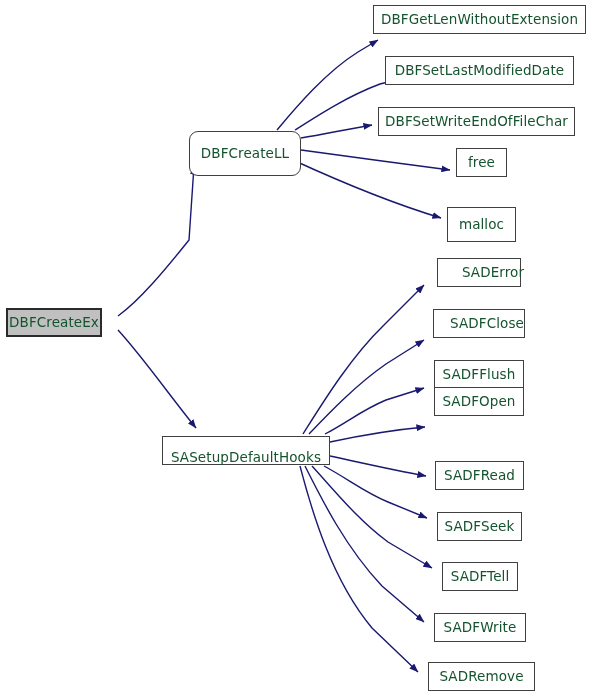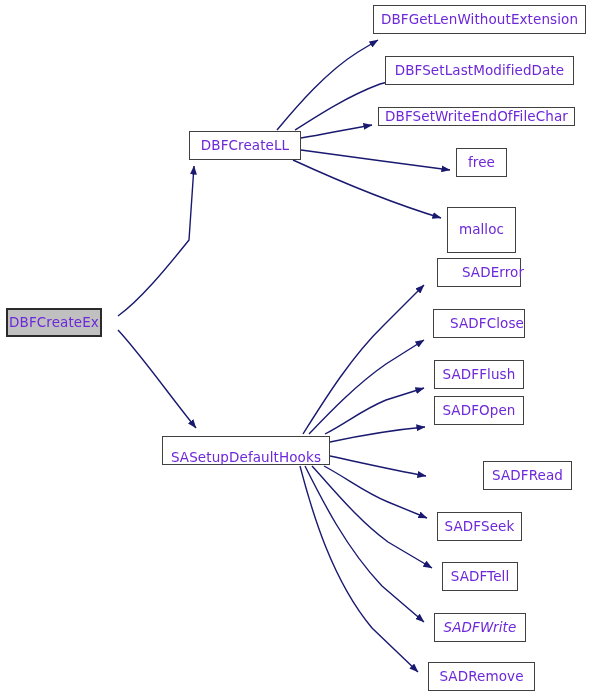--- a/index.html
+++ b/index.html
@@ -25,21 +25,21 @@
     pointer-events: none;
   }
   .node {
     position: absolute;
     box-sizing: border-box;
     display: flex;
     align-items: center;
     justify-content: center;
     background: #ffffff;
     border: 1px solid #404040;
-    color: #6d28d9;
+    color: #14532d;
     font-size: 13.5px;
     line-height: 1;
     white-space: nowrap;
     letter-spacing: 0.1px;
   }
   .node .node-label {
     display: block;
     transform: translateY(-0.5px);
   }
   .node.root {
@@ -76,63 +76,63 @@
         <path d="M 312,466 C 334,490 358,520 388,542 L 432,568" fill="none" stroke="#191970" stroke-width="1.4" marker-end="url(#arrowhead)"></path>
         <path d="M 305,466 C 322,500 346,548 382,586 L 424,622" fill="none" stroke="#191970" stroke-width="1.4" marker-end="url(#arrowhead)"></path>
         <path d="M 300,466 C 312,512 332,580 372,628 L 418,672" fill="none" stroke="#191970" stroke-width="1.4" marker-end="url(#arrowhead)"></path>
       </g>
   </svg>
 
   <div id="nodes">
       <div class="node root" style="left: 6px; top: 308px; width: 96px; height: 29px;">
         <span class="node-label">DBFCreateEx</span>
       </div>
-      <div class="node" style="left: 189px; top: 131px; width: 112px; height: 29px;">
+      <div class="node" style="left: 189px; top: 131px; width: 112px; height: 45px; border-radius: 9px;">
         <span class="node-label">DBFCreateLL</span>
       </div>
       <div class="node" style="left: 162px; top: 436px; width: 168px; height: 29px; align-items: flex-end;">
         <span class="node-label">SASetupDefaultHooks</span>
       </div>
       <div class="node" style="left: 373px; top: 5px; width: 213px; height: 29px;">
         <span class="node-label">DBFGetLenWithoutExtension</span>
       </div>
       <div class="node" style="left: 385px; top: 56px; width: 189px; height: 29px;">
         <span class="node-label">DBFSetLastModifiedDate</span>
       </div>
-      <div class="node" style="left: 378px; top: 107px; width: 197px; height: 19px;">
+      <div class="node" style="left: 378px; top: 107px; width: 197px; height: 29px;">
         <span class="node-label">DBFSetWriteEndOfFileChar</span>
       </div>
       <div class="node" style="left: 456px; top: 148px; width: 51px; height: 29px;">
         <span class="node-label">free</span>
       </div>
-      <div class="node" style="left: 447px; top: 207px; width: 69px; height: 46px;">
+      <div class="node" style="left: 447px; top: 207px; width: 69px; height: 35px;">
         <span class="node-label">malloc</span>
       </div>
       <div class="node" style="left: 437px; top: 258px; width: 84px; height: 29px; padding-left: 28px;">
         <span class="node-label">SADError</span>
       </div>
       <div class="node" style="left: 433px; top: 309px; width: 92px; height: 29px; justify-content: flex-end;">
         <span class="node-label">SADFClose</span>
       </div>
       <div class="node" style="left: 434px; top: 360px; width: 90px; height: 29px;">
         <span class="node-label">SADFFlush</span>
       </div>
-      <div class="node" style="left: 434px; top: 396px; width: 90px; height: 29px;">
+      <div class="node" style="left: 434px; top: 387px; width: 90px; height: 29px;">
         <span class="node-label">SADFOpen</span>
       </div>
-      <div class="node" style="left: 435px; top: 461px; width: 89px; height: 29px; margin-left: 48px;">
+      <div class="node" style="left: 435px; top: 461px; width: 89px; height: 29px;">
         <span class="node-label">SADFRead</span>
       </div>
       <div class="node" style="left: 437px; top: 512px; width: 85px; height: 29px;">
         <span class="node-label">SADFSeek</span>
       </div>
       <div class="node" style="left: 442px; top: 562px; width: 76px; height: 29px;">
         <span class="node-label">SADFTell</span>
       </div>
-      <div class="node" style="left: 434px; top: 613px; width: 92px; height: 29px; font-style: italic;">
+      <div class="node" style="left: 434px; top: 613px; width: 92px; height: 29px;">
         <span class="node-label">SADFWrite</span>
       </div>
       <div class="node" style="left: 428px; top: 662px; width: 107px; height: 29px;">
         <span class="node-label">SADRemove</span>
       </div>
     </div>
 
 </div>
 
 </body></html>

